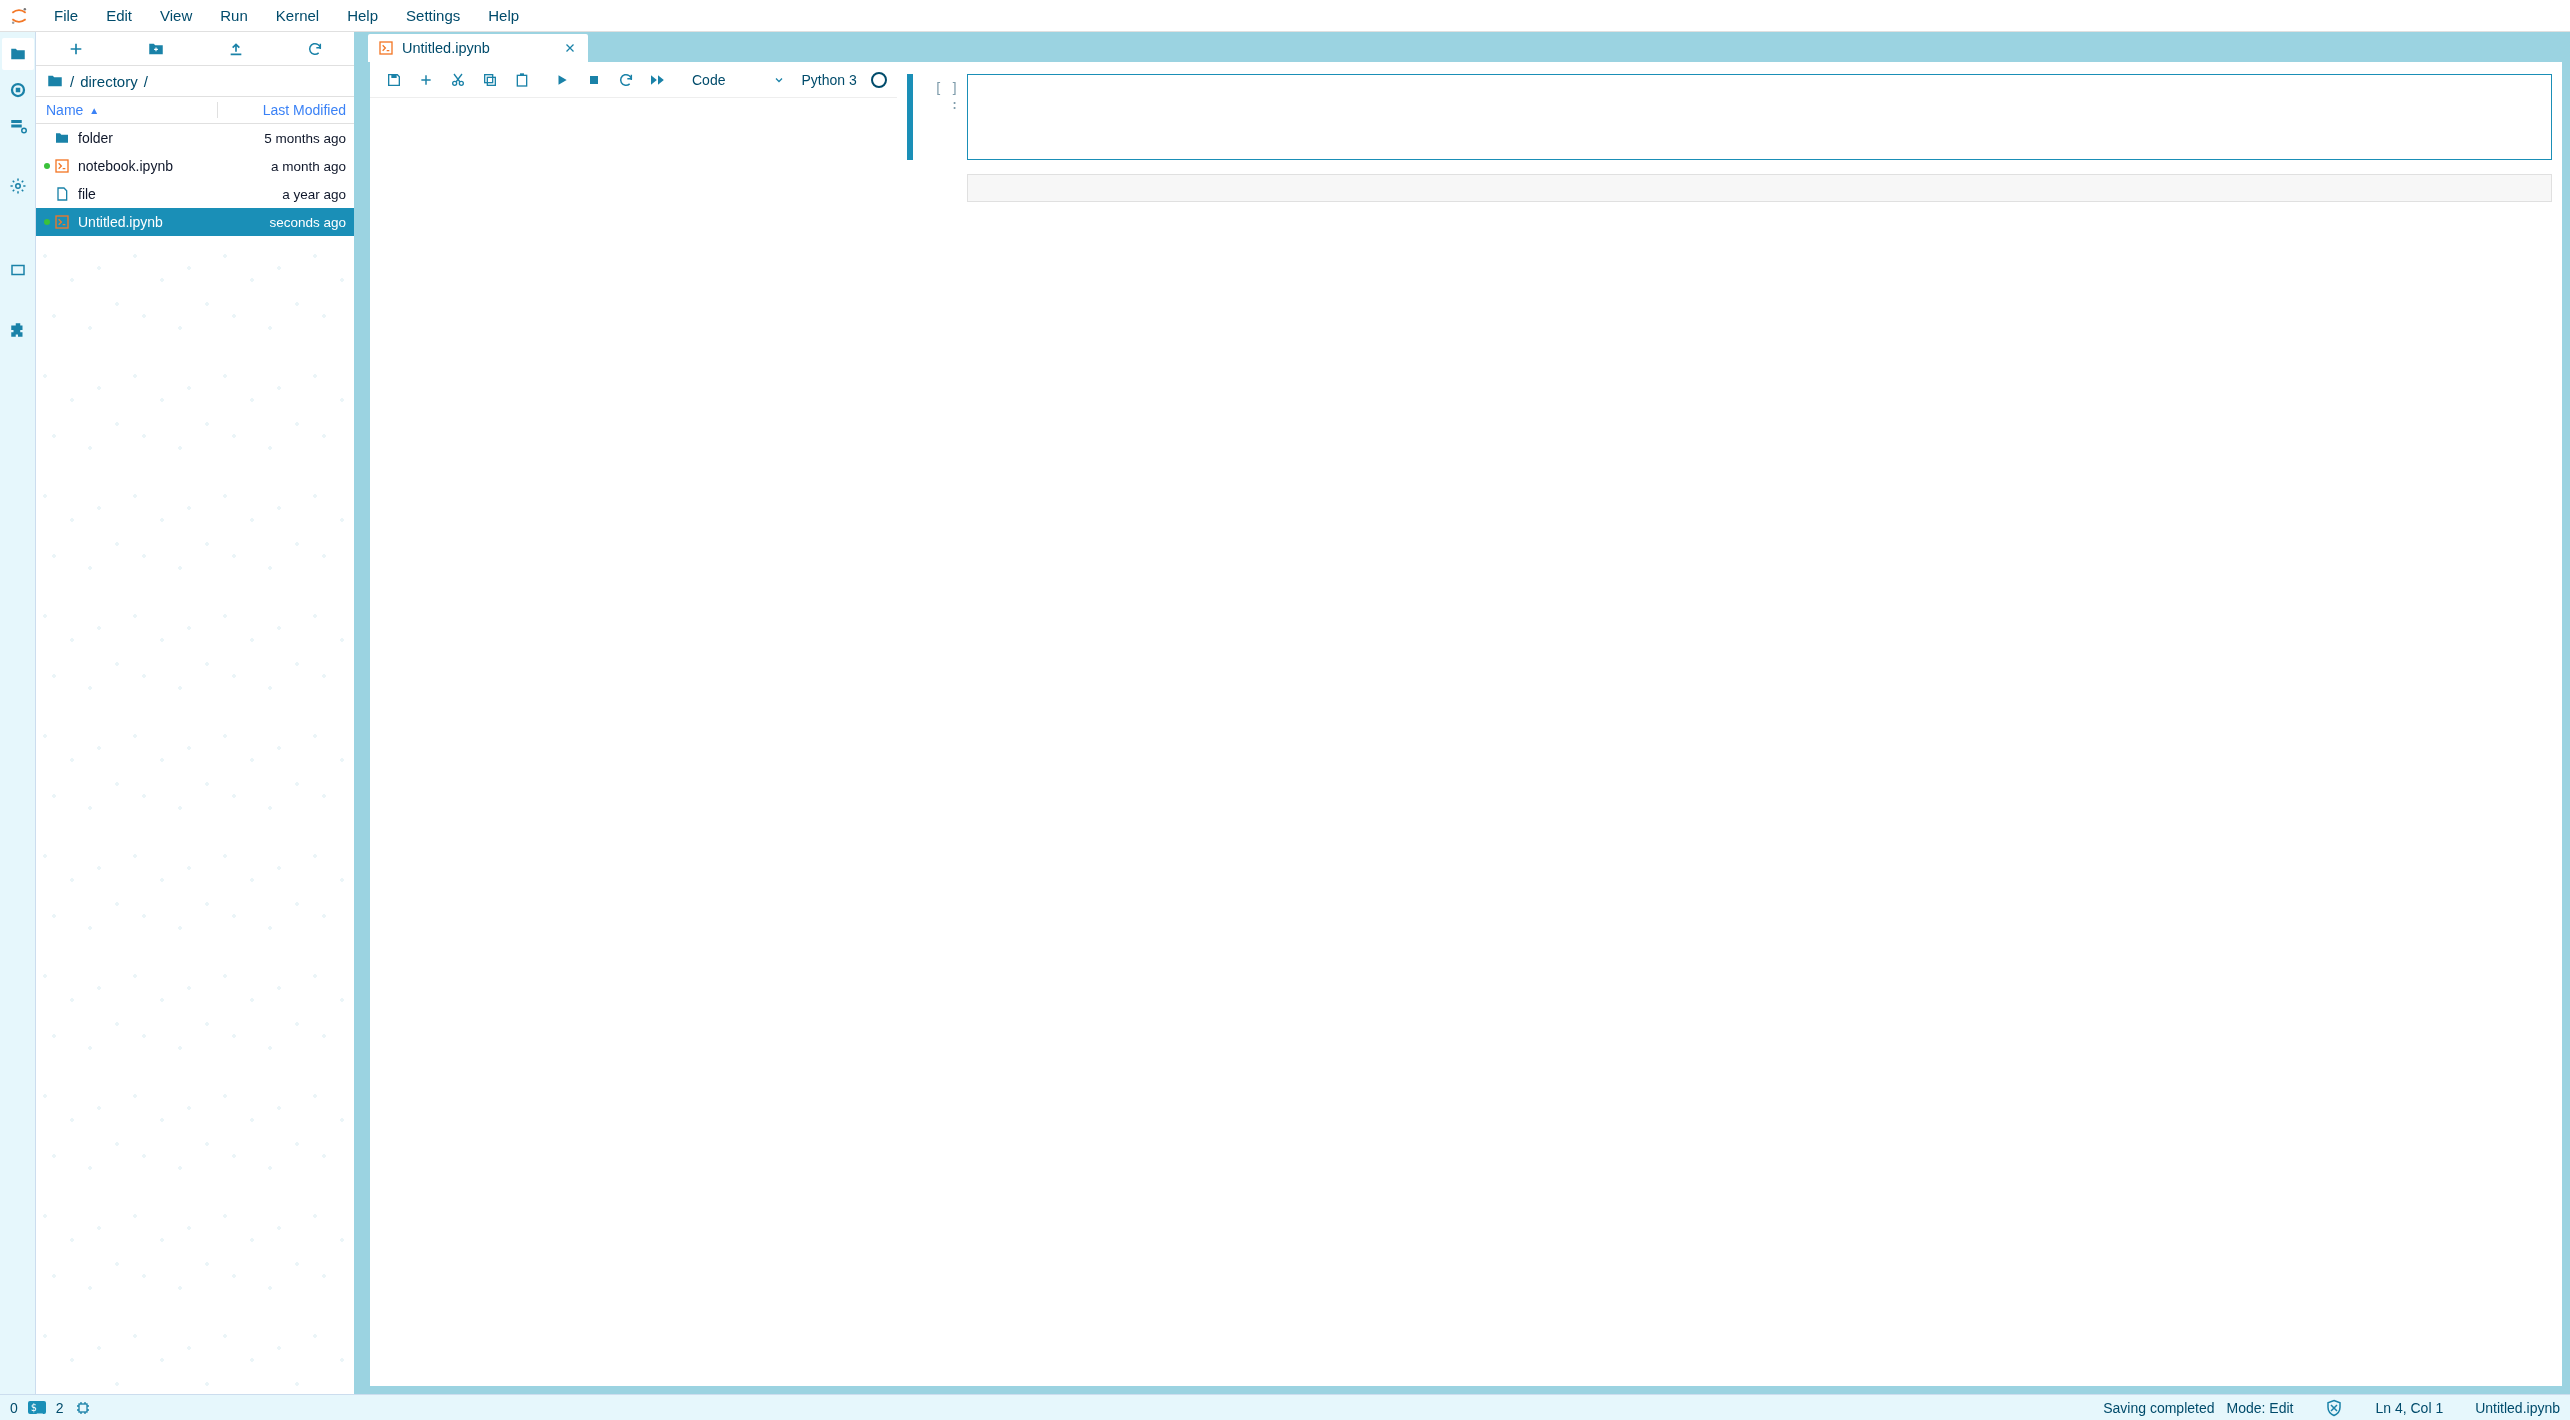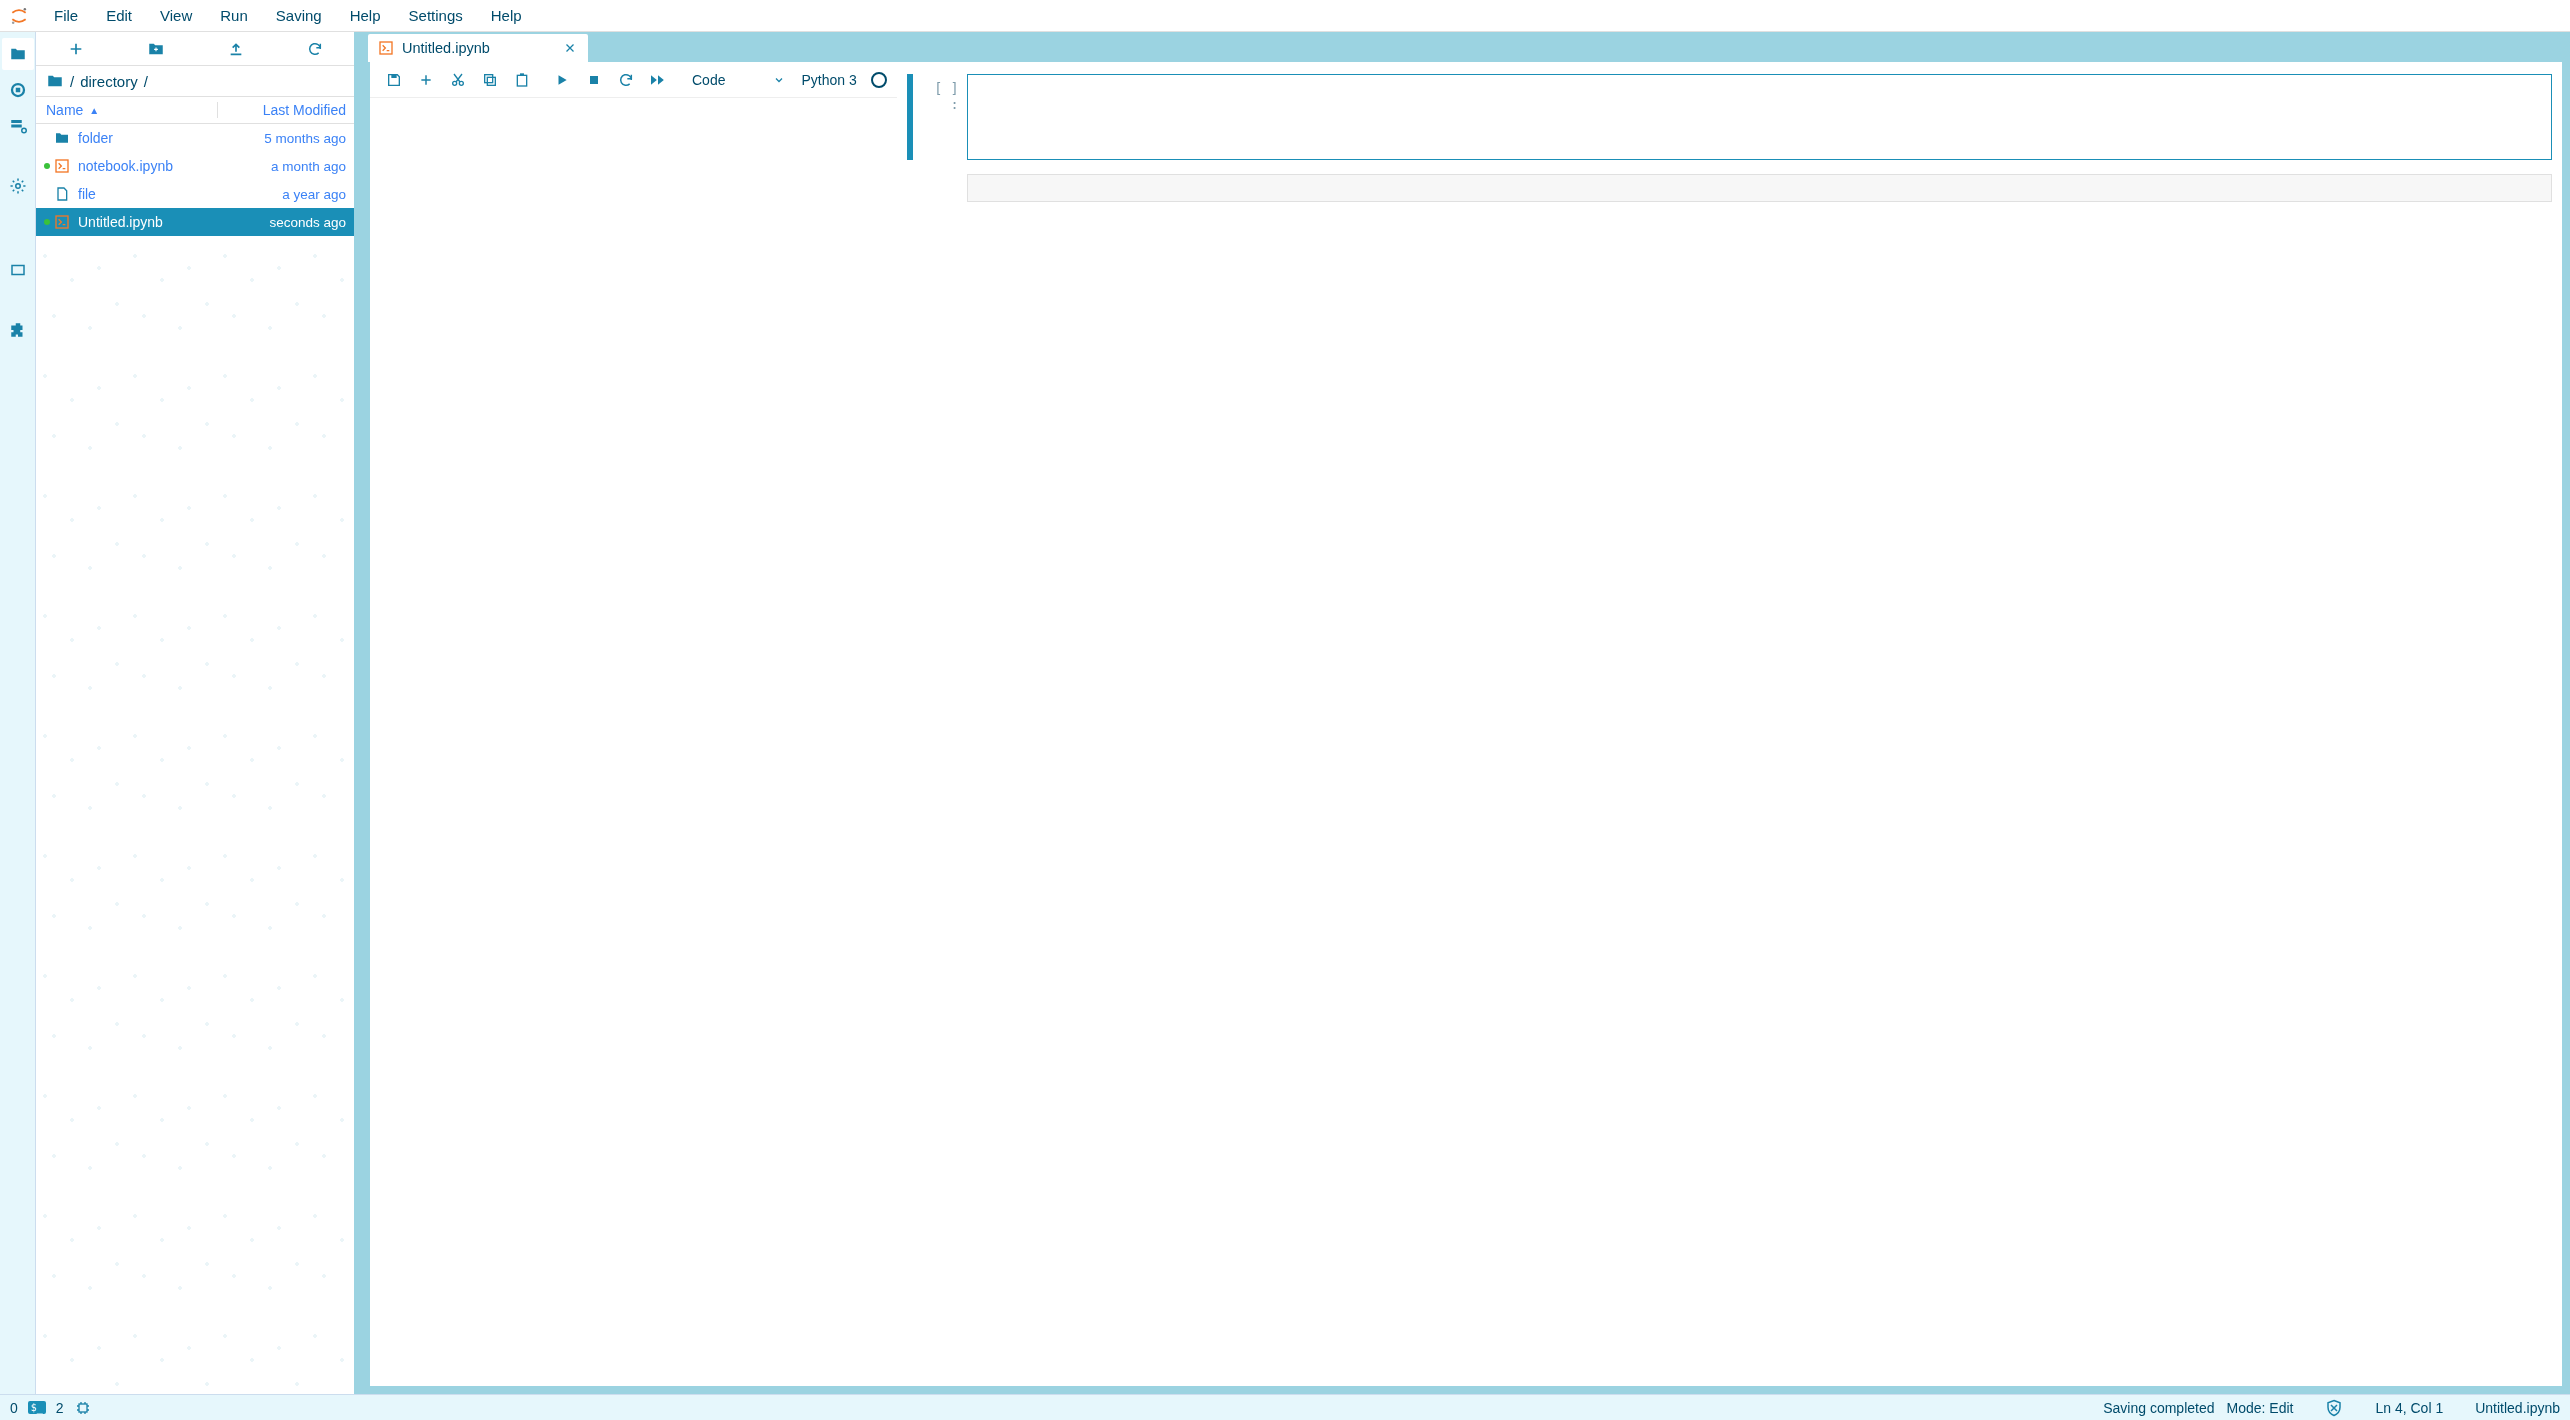--- a/index.html
+++ b/index.html
@@ -35,21 +35,21 @@
 .fb-body-bg { position:absolute; inset:0; opacity:0.12; background:
   radial-gradient(circle at 10% 10%, #5fb3ce 2px, transparent 2px),
   radial-gradient(circle at 40% 30%, #5fb3ce 2px, transparent 2px),
   radial-gradient(circle at 70% 20%, #5fb3ce 2px, transparent 2px),
   radial-gradient(circle at 20% 60%, #5fb3ce 2px, transparent 2px),
   radial-gradient(circle at 60% 70%, #5fb3ce 2px, transparent 2px),
   radial-gradient(circle at 90% 50%, #5fb3ce 2px, transparent 2px);
   background-size: 90px 120px;
   pointer-events:none;
 }
-.fb-row { display:flex; align-items:center; height:28px; padding:0 8px; color:#3b82f6; cursor:pointer; position:relative; z-index:1; background:#fff; }
+.fb-row { display:flex; align-items:center; height:28px; padding:0 8px; color:#0f172a; cursor:pointer; position:relative; z-index:1; background:#fff; }
 .fb-row.selected { background:#1a8fb7; color:#fff; }
 .fb-row .dot { width:6px; height:6px; border-radius:50%; background:#3ac13a; margin-right:4px; visibility:hidden; }
 .fb-row .dot.on { visibility:visible; }
 .fb-row .ficon { width:18px; margin-right:6px; display:flex; align-items:center; }
 .fb-row .fname { flex:1; white-space:nowrap; overflow:hidden; text-overflow:ellipsis; }
 .fb-row .fmod { width:120px; text-align:right; font-size:13.5px; }
 
 
 .workarea { flex:1; display:flex; flex-direction:column; background:#9bd3e1; padding-top:0; min-width:0; }
 .tabbar { display:flex; align-items:flex-end; height:30px; padding-left:6px; }
@@ -94,21 +94,21 @@
           <path d="M4 8 Q12 2 20 8" stroke="#f37726" stroke-width="2.2" fill="none"></path>
           <path d="M4 16 Q12 22 20 16" stroke="#f37726" stroke-width="2.2" fill="none"></path>
           <circle cx="19" cy="4" r="1.5" fill="#767677"></circle>
           <circle cx="5" cy="20" r="1.5" fill="#9e9e9e"></circle>
         </svg>
     </span>
     <span class="menu-item">File</span>
     <span class="menu-item">Edit</span>
     <span class="menu-item">View</span>
     <span class="menu-item">Run</span>
-    <span class="menu-item">Saving</span>
+    <span class="menu-item">Kernel</span>
     <span class="menu-item">Help</span>
     <span class="menu-item">Settings</span>
     <span class="menu-item">Help</span>
   </div>
 
   <div class="main-row">
 
     <div class="activitybar">
       <div class="act-btn active">
         <svg width="18" height="18" viewBox="0 0 24 24">

